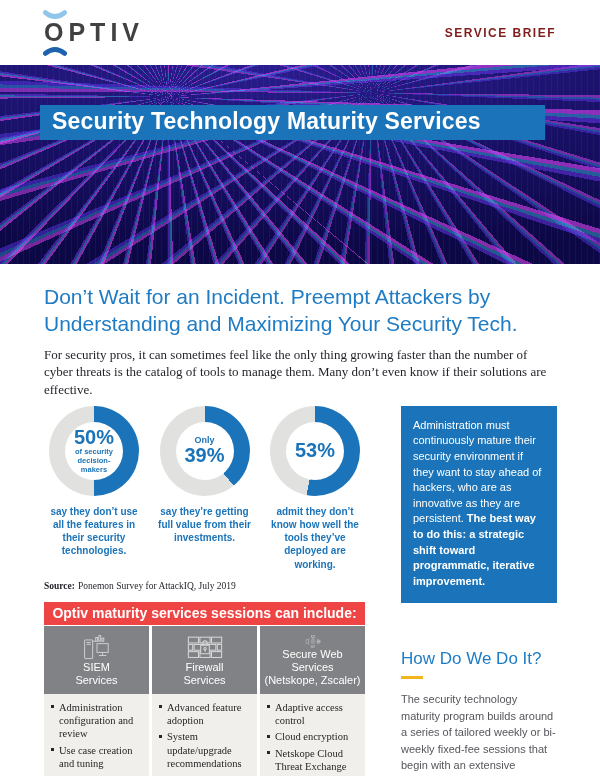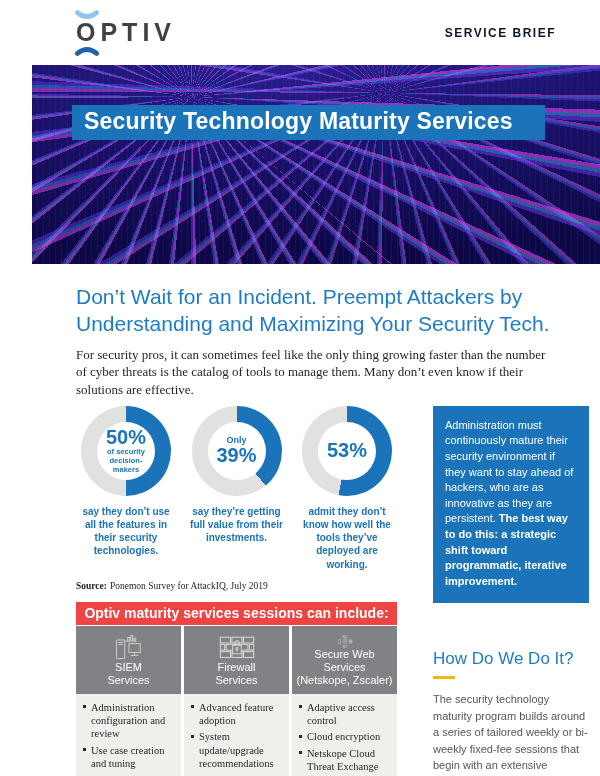--- a/index.html
+++ b/index.html
@@ -1,28 +1,28 @@
 <!DOCTYPE html>
 <html><head>
 <meta charset="utf-8">
 <style>
   html,body{margin:0;padding:0;background:#fff;}
   *{box-sizing:border-box;}
   .page{width:600px;height:776px;background:#fff;position:relative;overflow:hidden;
-        font-family:"Liberation Sans",sans-serif;padding-left:32px;}
+        font-family:"Liberation Sans",sans-serif;}
 
   
   .top{height:65px;display:flex;align-items:center;justify-content:space-between;
        padding:0 44px;background:#fff;}
   .logo{position:relative;font-size:25px;font-weight:700;letter-spacing:5px;
         color:#414042;line-height:1;padding:0;}
   .arc{position:absolute;left:-1px;width:24px;height:10px;}
   .arc-top{top:-10px;}
   .arc-bottom{bottom:-11px;}
-  .badge{color:#0f172a;font-weight:700;font-size:12px;letter-spacing:1.5px;}
+  .badge{color:#7f1d1d;font-weight:700;font-size:12px;letter-spacing:1.5px;}
 
   
   .hero{height:199px;position:relative;overflow:hidden;
     background:
       repeating-linear-gradient(90deg, rgba(130,80,255,0) 0 5px, rgba(130,80,255,.10) 5px 6px),
       repeating-conic-gradient(from 130deg at 28% 16%,
         rgba(236,72,255,0) 0deg 2.6deg, rgba(236,72,255,.55) 2.6deg 3.2deg,
         rgba(64,224,255,.38) 3.2deg 3.7deg, rgba(120,60,255,.45) 3.7deg 4.3deg,
         rgba(20,16,99,0) 4.3deg 7.6deg),
       repeating-conic-gradient(from 210deg at 62% 14%,

